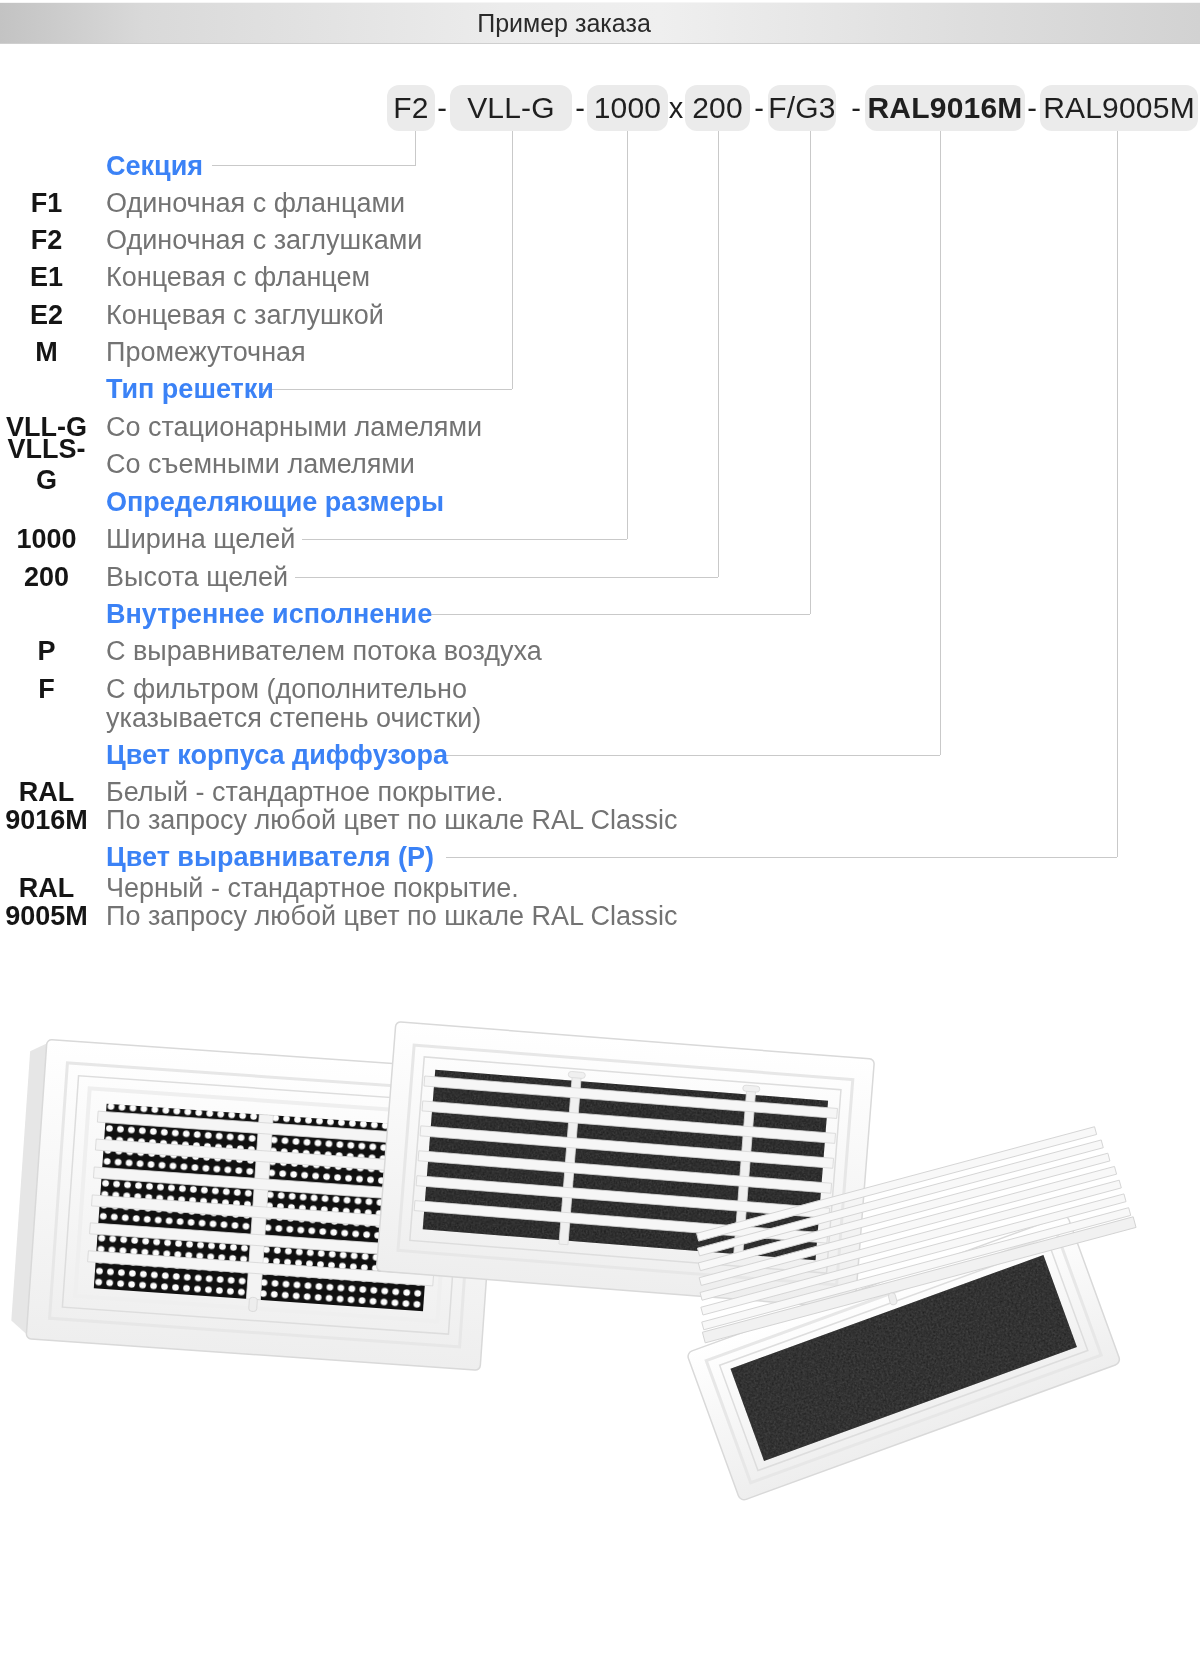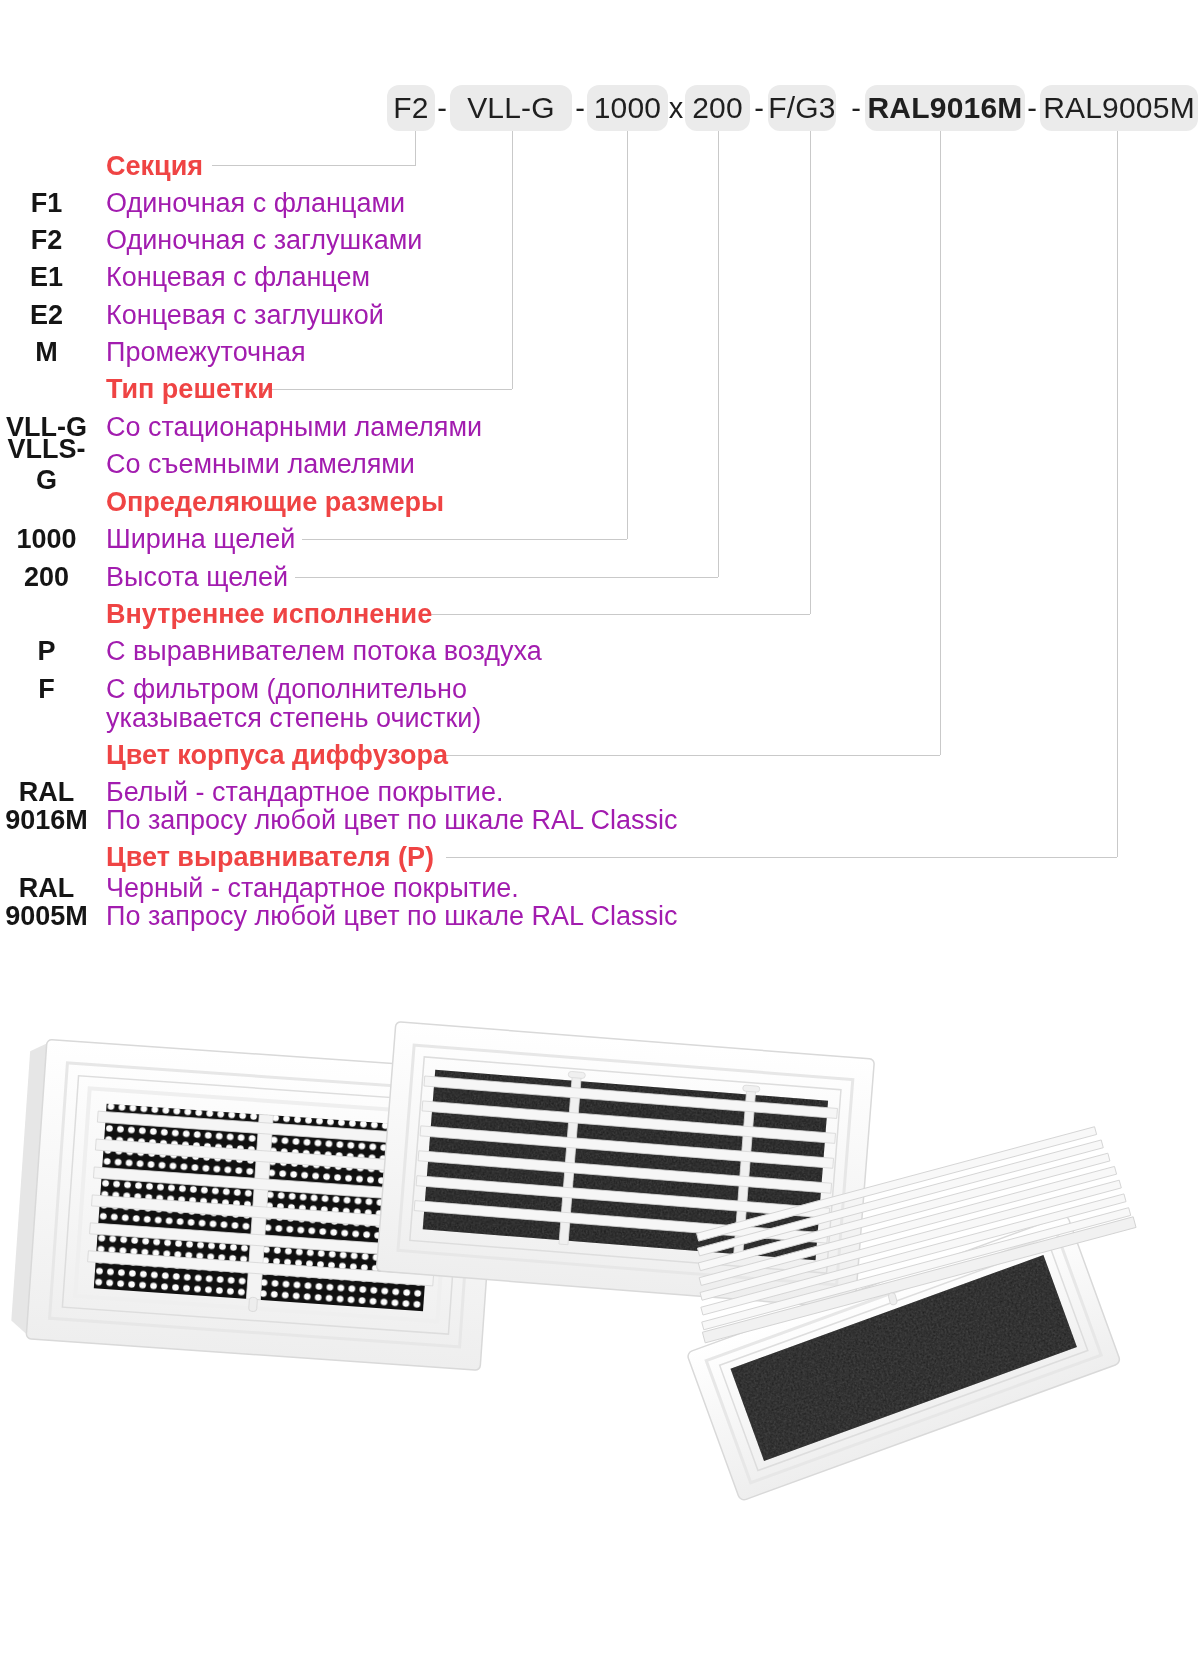--- a/index.html
+++ b/index.html
@@ -20,34 +20,37 @@
   .codesep{position:absolute;top:85px;height:46px;width:16px;display:flex;align-items:center;
     justify-content:center;font-size:29px;color:#1f1f1f;}
 
   
   .hline{position:absolute;height:1px;background:#c9c9c9;}
   .vline{position:absolute;width:1px;background:#c9c9c9;}
 
   
   .lrow{position:absolute;left:0;display:flex;align-items:center;height:37px;font-size:27px;}
   .lrow .lcode{width:93px;text-align:center;font-weight:700;color:#151515;flex:0 0 93px;}
-  .lrow .ltext{margin-left:13px;color:#a21caf;}
-  .lrow .lhead{margin-left:13px;font-weight:700;color:#ef4444;}
+  .lrow .ltext{margin-left:13px;color:#737373;}
+  .lrow .lhead{margin-left:13px;font-weight:700;color:#3b82f6;}
   .lrow.multi{align-items:flex-start;height:auto;}
   .lrow.multi .lcode,.lrow.multi .ltext{line-height:28px;}
   .lrow.multi.f29 .lcode,.lrow.multi.f29 .ltext{line-height:29px;}
 
   
   .photos{position:absolute;left:0;top:980px;width:1200px;height:560px;}
 </style>
 </head>
 <body>
 
 <div class="page">
 
+  <div class="titlebar">
+    <div class="title">Пример заказа</div>
+  </div>
 
   <div class="codebox" style="left:387px;width:48px;">F2</div>
   <div class="codesep" style="left:434px;">-</div>
   <div class="codebox" style="left:450px;width:122px;">VLL-G</div>
   <div class="codesep" style="left:572px;">-</div>
   <div class="codebox" style="left:587px;width:81px;">1000</div>
   <div class="codesep" style="left:668px;">x</div>
   <div class="codebox" style="left:685px;width:65px;">200</div>
   <div class="codesep" style="left:751px;">-</div>
   <div class="codebox" style="left:768px;width:68px;">F/G3</div>

